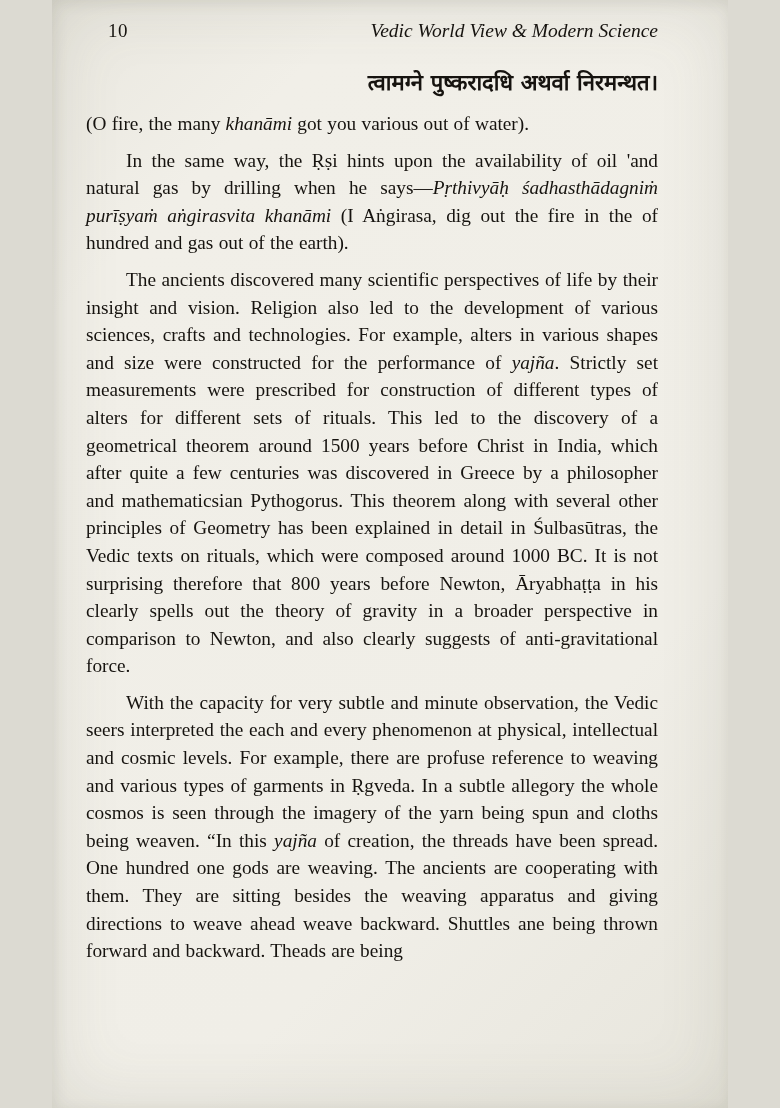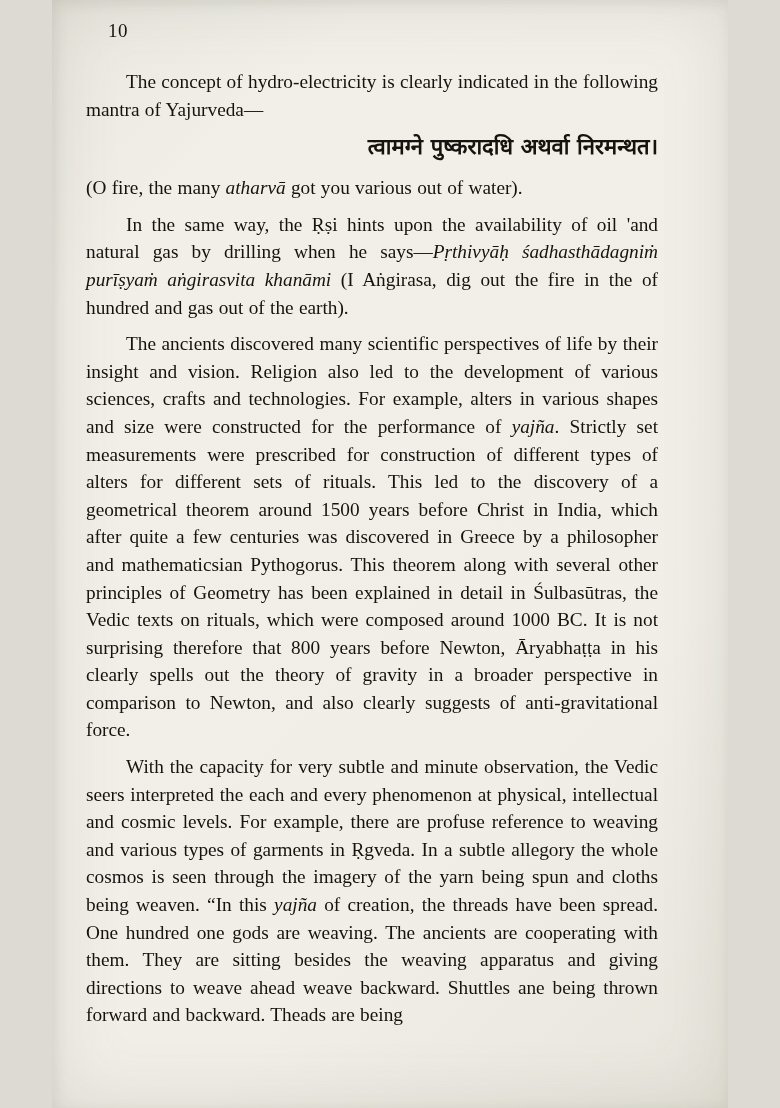--- a/index.html
+++ b/index.html
@@ -58,22 +58,22 @@
     margin: 6px 0 12px 0;
     font-family: "DejaVu Sans", "Liberation Serif", serif;
   }
 </style>
 </head>
 <body>
 
 <div class="page">
   <div class="running-header">
     <span class="page-number">10</span>
+    <span class="book-title">Vedic World View &amp; Modern Science</span>
   </div>
   <div class="page-body">
-      <p class="para indent"><span>The concept of hydro-electricity is clearly indicated in the following mantra of Yajurveda—</span></p>
       <div class="mantra">त्वामग्ने पुष्करादधि अथर्वा निरमन्थत।</div>
-      <p class="para"><span>(O fire, the many </span><span class="it">atharvā</span><span> got you various out of water).</span></p>
+      <p class="para"><span>(O fire, the many </span><span class="it">khanāmi</span><span> got you various out of water).</span></p>
       <p class="para indent"><span>In the same way, the Ṛṣi hints upon the availability of oil 'and natural gas by drilling when he says—</span><span class="it">Pṛthivyāḥ śadhasthādagniṁ purīṣyaṁ aṅgirasvita khanāmi</span><span> (I Aṅgirasa, dig out the fire in the of hundred and gas out of the earth).</span></p>
       <p class="para indent"><span>The ancients discovered many scientific perspectives of life by their insight and vision. Religion also led to the development of various sciences, crafts and technologies. For example, alters in various shapes and size were constructed for the performance of </span><span class="it">yajña</span><span>. Strictly set measurements were prescribed for construction of different types of alters for different sets of rituals. This led to the discovery of a geometrical theorem around 1500 years before Christ in India, which after quite a few centuries was discovered in Greece by a philosopher and mathematicsian Pythogorus. This theorem along with several other principles of Geometry has been explained in detail in Śulbasūtras, the Vedic texts on rituals, which were composed around 1000 BC. It is not surprising therefore that 800 years before Newton, Āryabhaṭṭa in his clearly spells out the theory of gravity in a broader perspective in comparison to Newton, and also clearly suggests of anti-gravitational force.</span></p>
       <p class="para indent"><span>With the capacity for very subtle and minute observation, the Vedic seers interpreted the each and every phenomenon at physical, intellectual and cosmic levels. For example, there are profuse reference to weaving and various types of garments in Ṛgveda. In a subtle allegory the whole cosmos is seen through the imagery of the yarn being spun and cloths being weaven. “In this </span><span class="it">yajña</span><span> of creation, the threads have been spread. One hundred one gods are weaving. The ancients are cooperating with them. They are sitting besides the weaving apparatus and giving directions to weave ahead weave backward. Shuttles ane being thrown forward and backward. Theads are being</span></p>
     </div>
 </div>
 
 </body></html>

